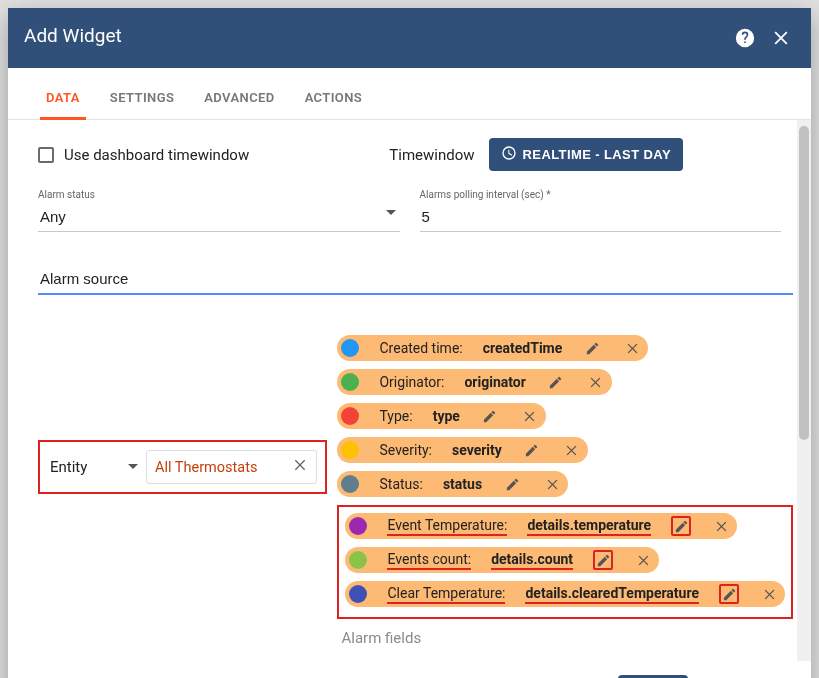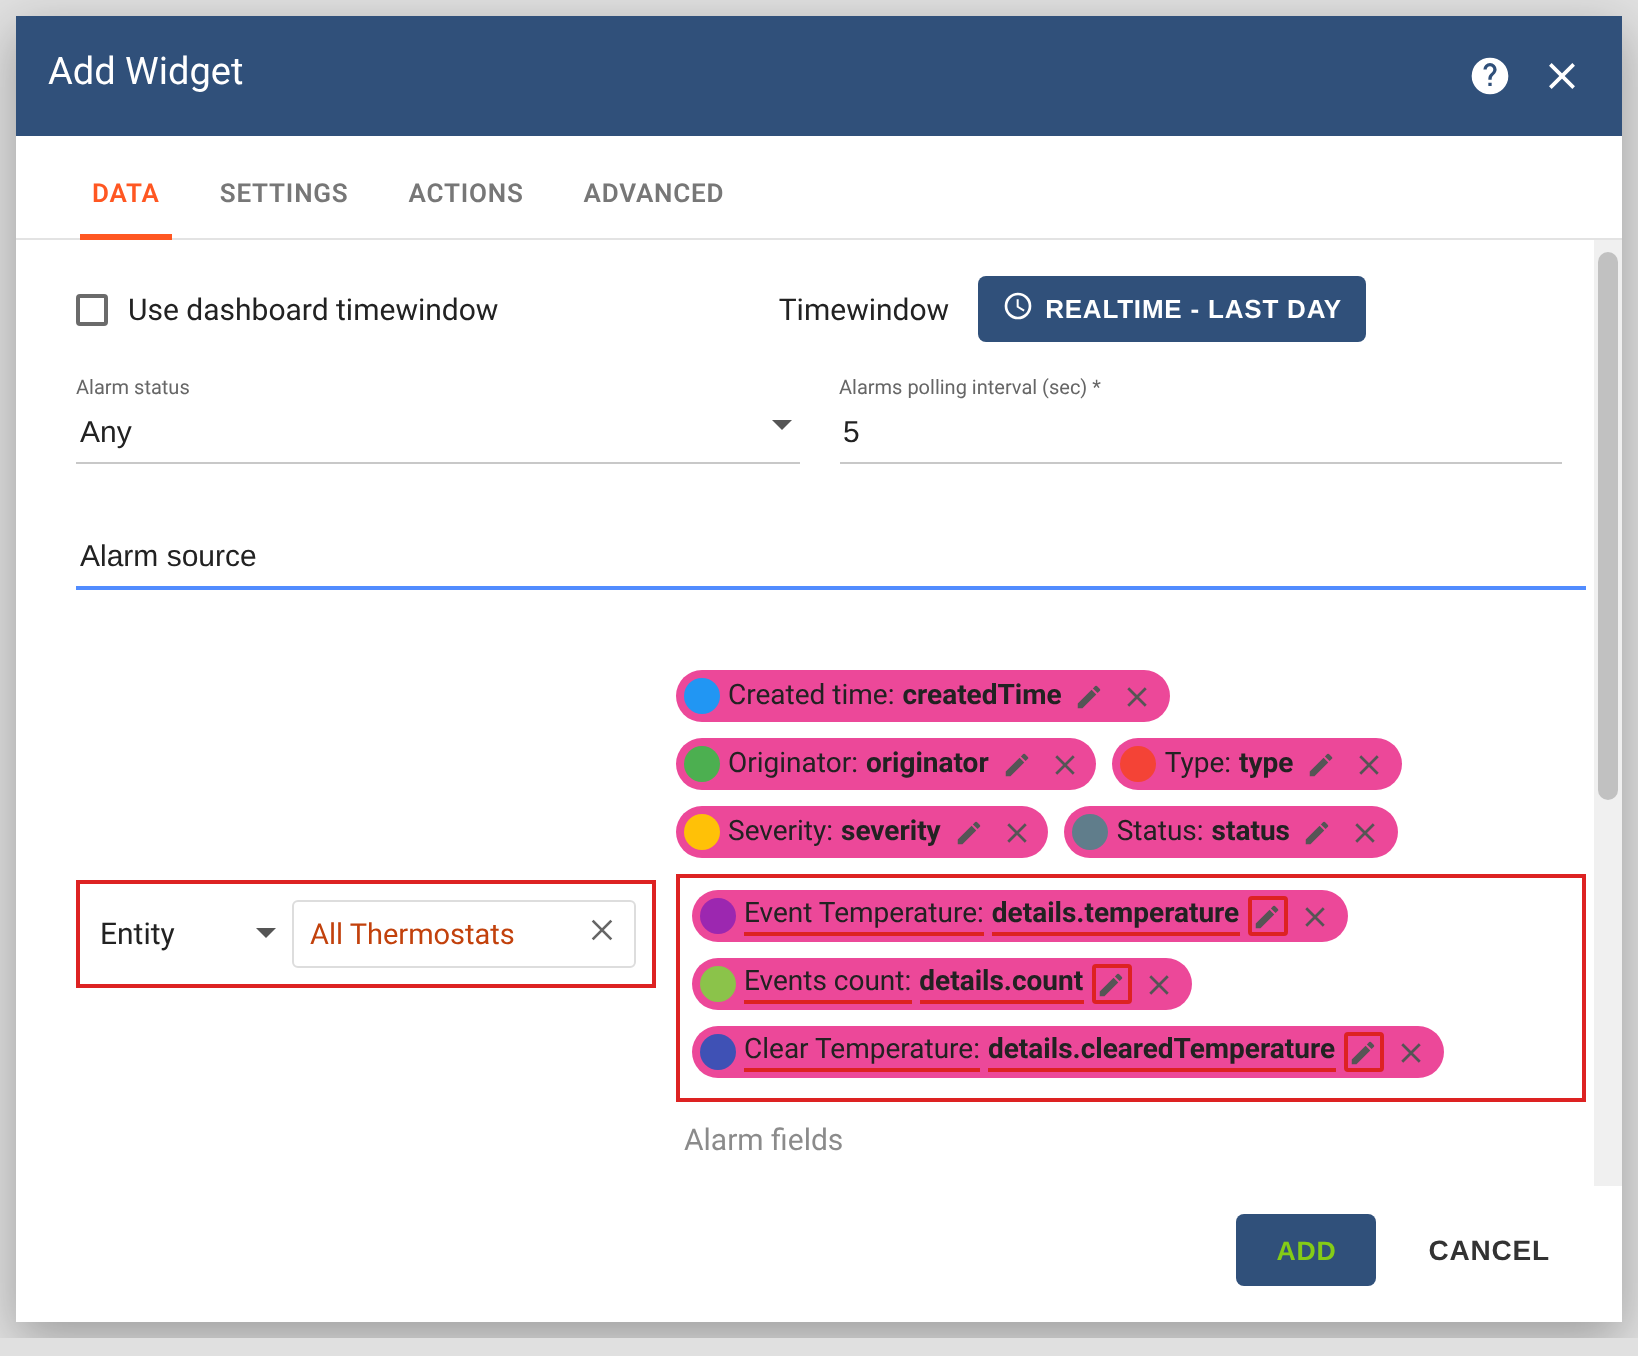--- a/index.html
+++ b/index.html
@@ -142,23 +142,23 @@
     border: 1px solid #ddd; border-radius: 3px;
     padding: 6px 8px;
     display:flex; align-items:center;
     font-size: 14.5px; color:#c2410c;
   }
   .alias-box .clear { margin-left:auto; cursor:pointer; color:#666; }
 
   .chips-box { padding: 6px 6px 10px; }
   .chips-row { display:flex; flex-wrap: wrap; gap:8px; margin-bottom:8px; }
   .chip {
-    background: #ec4899; border-radius: 16px;
+    background: #fdba74; border-radius: 16px;
     padding: 3px 6px 3px 4px;
-    display:inline-flex; align-items:center; gap:4px;
+    display:inline-flex; align-items:center; gap:20px;
     font-size: 14px; color:#222;
     white-space: nowrap;
   }
   .chip .dot { width:18px; height:18px; border-radius:50%; flex:none; }
   .chip .bold { font-weight:700; }
   .chip .label-part { }
   .chip .icon-btn-sm {
     width:20px; height:20px; display:inline-flex; align-items:center; justify-content:center;
     cursor:pointer; color:#555;
   }
@@ -198,22 +198,22 @@
     <span class="icon-btn">
       <svg viewBox="0 0 24 24" width="20" height="20" fill="none" stroke="currentColor" stroke-width="2.2">
           <path d="M5 5l14 14M19 5L5 19"></path>
         </svg>
     </span>
   </div>
 
   <div class="tabs">
     <div class="tab active">DATA</div>
     <div class="tab">SETTINGS</div>
+    <div class="tab">ADVANCED</div>
     <div class="tab">ACTIONS</div>
-    <div class="tab">ADVANCED</div>
   </div>
 
   <div class="content">
     <div class="scroll-track">
       <div class="scroll-thumb" style="top:6px; height:58%;"></div>
     </div>
 
     <div class="row checkbox-row" style="justify-content:space-between; padding-right:110px;">
       <label style="display:flex; align-items:center;">
         <span class="checkbox"></span>

